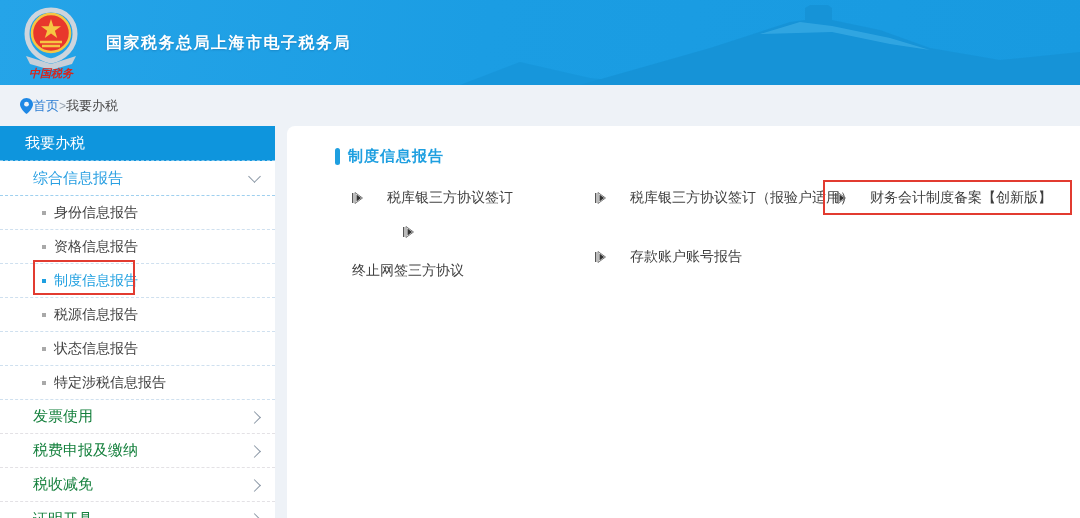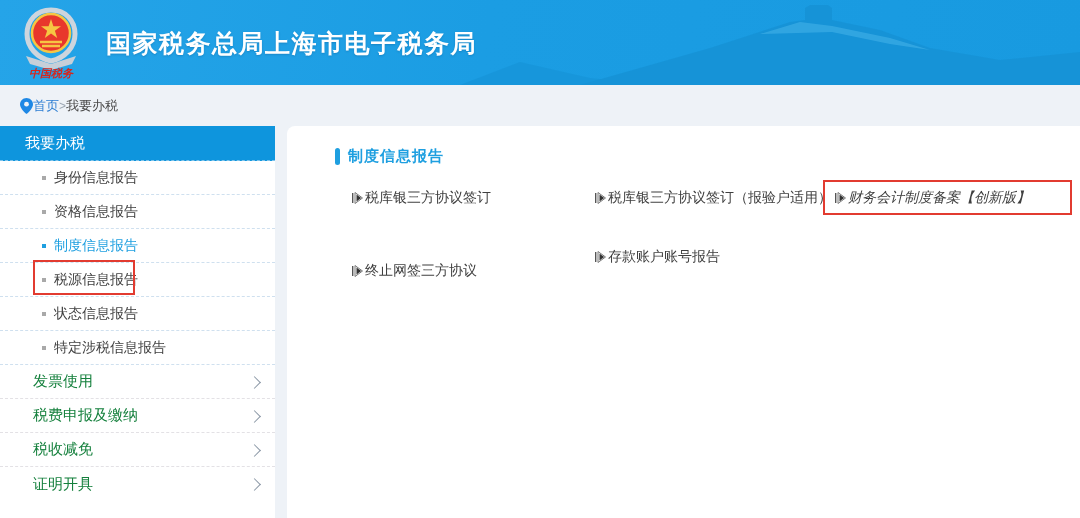--- a/index.html
+++ b/index.html
@@ -5,21 +5,21 @@
   * { margin:0; padding:0; box-sizing:border-box; }
   html,body { width:1080px; height:518px; overflow:hidden; font-family:"Liberation Sans",sans-serif; background:#eef2f7; }
   .page { position:relative; width:1080px; height:518px; }
 
   
   .banner { position:absolute; left:0; top:0; width:1080px; height:85px;
             background:linear-gradient(100deg,#25a4e8 0%,#1b9de3 45%,#189ae0 100%); overflow:hidden; }
   .banner-wall { position:absolute; right:0; bottom:0; width:620px; height:85px; }
   .banner-inner { position:absolute; left:18px; top:6px; display:flex; align-items:center; gap:22px; }
   .emblem { width:66px; height:74px; display:block; }
-  .banner-title { color:#fff; font-size:25px; font-weight:bold; letter-spacing:1.5px; line-height:74px;
+  .banner-title { color:#fff; font-size:16px; font-weight:bold; letter-spacing:1.5px; line-height:74px;
                   text-shadow:0 1px 2px rgba(0,60,110,.25); }
 
   
   .crumbbar { position:absolute; left:0; top:85px; width:1080px; height:41px; background:#eef2f7; }
   .crumbs { position:absolute; left:20px; top:0; height:41px; display:flex; align-items:center; font-size:13px; }
   .pin-icon { width:13px; height:16px; display:block; }
   .crumb-home { color:#2d7ed3; cursor:pointer; }
   .crumb-sep { color:#9aa5b1; font-size:12px; }
   .crumb-cur { color:#4a4a4a; }
   .back-btn { position:absolute; left:1041px; top:96px; height:24px; width:72px; background:#fff;
@@ -43,21 +43,21 @@
   .active .bullet { background:#1e9fe0; }
   .chev { position:absolute; right:16px; width:9px; height:9px; border-right:1px solid #8a97a5; border-bottom:1px solid #8a97a5; }
   .chev.down { top:11px; transform:rotate(45deg); border-color:#8a97a5; }
   .chev.right { top:13px; transform:rotate(-45deg); }
 
   
   .panel { position:absolute; left:287px; top:126px; width:793px; height:392px; background:#fff; border-radius:8px 0 0 0; }
   .sec-head { position:absolute; left:48px; top:21px; display:flex; align-items:center; gap:8px; }
   .sec-bar { width:5px; height:17px; background:#1e9fe0; border-radius:2.5px; }
   .sec-title { color:#1e9fe0; font-size:15px; font-weight:bold; letter-spacing:1px; }
-  .link-item { position:absolute; height:35px; display:flex; align-items:center; gap:2px; cursor:pointer; }
+  .link-item { position:absolute; height:35px; display:flex; align-items:center; gap:24px; cursor:pointer; }
   .link-item .lbl { font-size:14px; color:#3f3f3f; white-space:nowrap; }
   .ff-icon { width:11px; height:12px; flex:0 0 auto; }
   .boxed { border:2px solid #e23b30; padding-left:10px; }
 
   
   .hl-box { position:absolute; border:2px solid #e23b30; pointer-events:none; }
 </style>
 </head>
 <body>
 
@@ -96,20 +96,24 @@
       <svg class="undo-icon" viewBox="0 0 14 12">
         <path d="M5.2 1 L1 4.4 L5.2 7.8 L5.2 5.6 L8.2 5.6 C10.4 5.6 11.8 6.8 11.8 8.6 C11.8 9.6 11.4 10.4 10.8 11 C12.6 10.4 13.8 9 13.8 7.2 C13.8 4.8 11.8 3.2 8.8 3.2 L5.2 3.2 Z" fill="#1e88d8"></path>
       </svg>
       <span>返回</span>
     </div>
   </div>
 
   <div class="sidebar">
     <div class="side-header">我要办税</div>
 
+    <div class="side-row l1 exp">
+      <span>综合信息报告</span>
+      <i class="chev down"></i>
+    </div>
 
     <div class="side-row l2 sub-sep">
       <i class="bullet"></i>
       <span>身份信息报告</span>
     </div>
     <div class="side-row l2 sub-sep">
       <i class="bullet"></i>
       <span>资格信息报告</span>
     </div>
     <div class="side-row l2 sub-sep active">
@@ -166,30 +170,30 @@
 
     <div class="link-item" style="left:308px; top:54px;">
       <svg class="ff-icon" viewBox="0 0 11 12">
         <rect x="0" y="1" width="1.4" height="10" fill="#555"></rect>
         <polygon points="3,0.5 10.5,6 3,11.5" fill="none" stroke="#777" stroke-width="1"></polygon>
         <polygon points="4.5,2.6 9.2,6 4.5,9.4" fill="#333"></polygon>
       </svg>
       <span class="lbl">税库银三方协议签订（报验户适用）</span>
     </div>
 
-    <div class="link-item boxed" style="left:536px; top:54px; width:249px;font-style:italic;">
+    <div class="link-item boxed" style="left:536px; top:54px; width:249px;">
       <svg class="ff-icon" viewBox="0 0 11 12">
         <rect x="0" y="1" width="1.4" height="10" fill="#555"></rect>
         <polygon points="3,0.5 10.5,6 3,11.5" fill="none" stroke="#777" stroke-width="1"></polygon>
         <polygon points="4.5,2.6 9.2,6 4.5,9.4" fill="#333"></polygon>
       </svg>
       <span class="lbl">财务会计制度备案【创新版】</span>
     </div>
 
-    <div class="link-item" style="left:65px; top:127px;">
+    <div class="link-item" style="left:65px; top:100px;flex-direction:column;">
       <svg class="ff-icon" viewBox="0 0 11 12">
         <rect x="0" y="1" width="1.4" height="10" fill="#555"></rect>
         <polygon points="3,0.5 10.5,6 3,11.5" fill="none" stroke="#777" stroke-width="1"></polygon>
         <polygon points="4.5,2.6 9.2,6 4.5,9.4" fill="#333"></polygon>
       </svg>
       <span class="lbl">终止网签三方协议</span>
     </div>
 
     <div class="link-item" style="left:308px; top:113px;align-items:center;">
       <svg class="ff-icon" viewBox="0 0 11 12">

